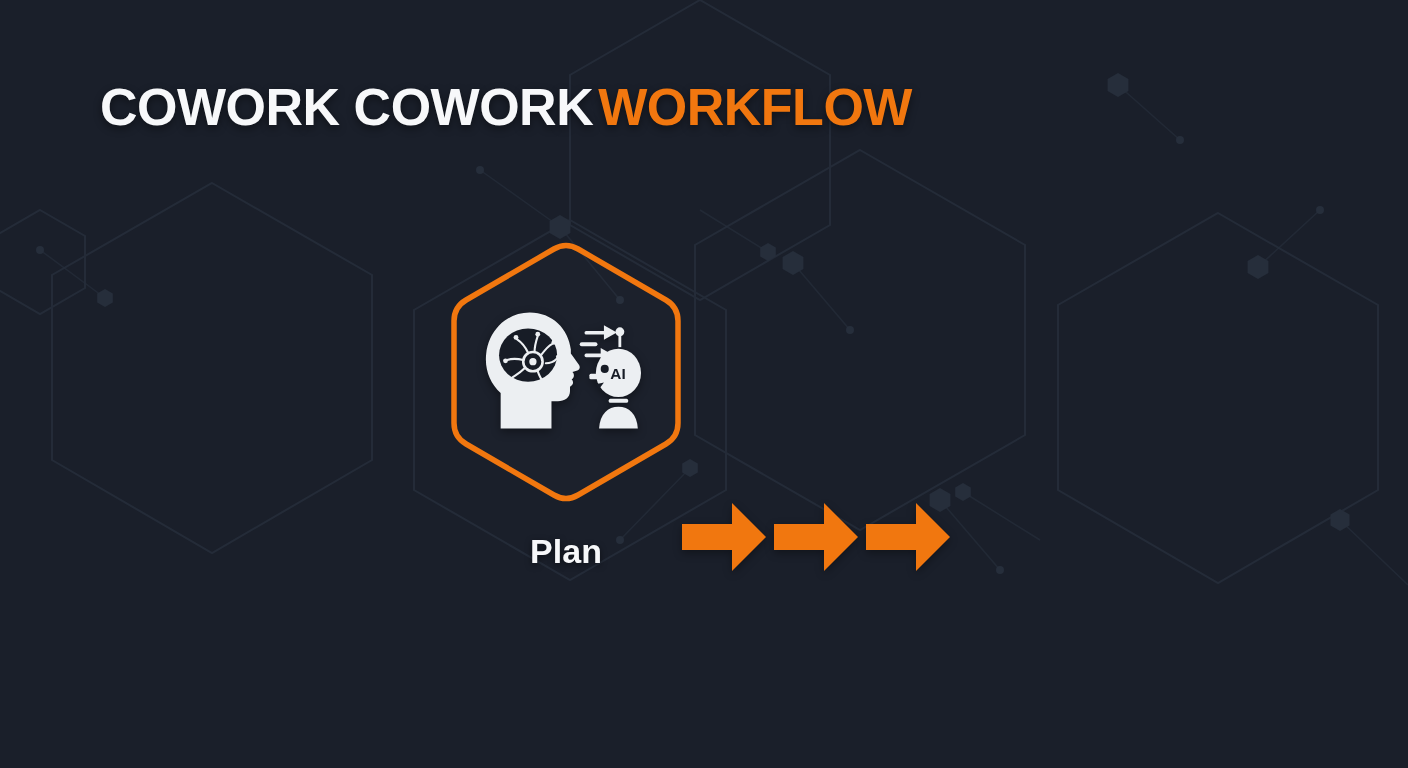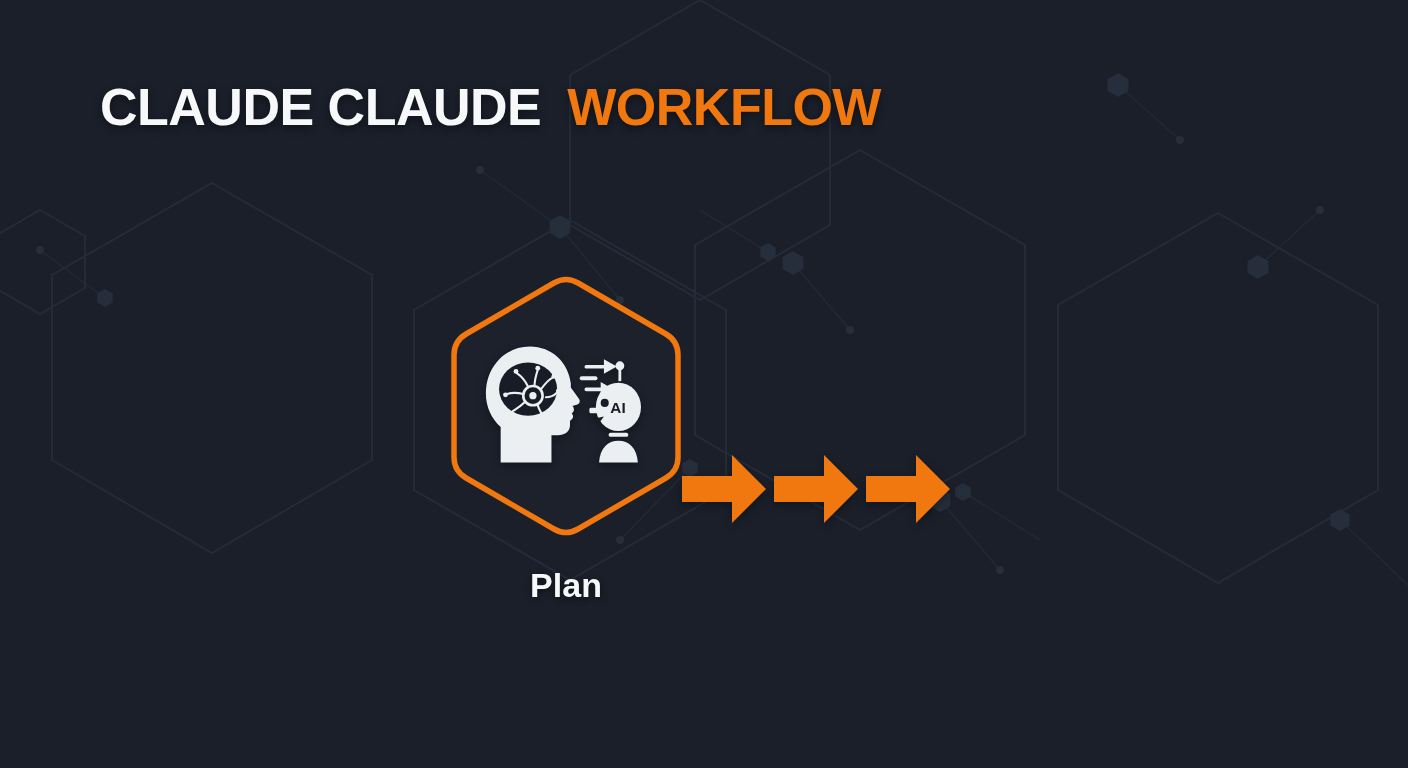--- a/index.html
+++ b/index.html
@@ -21,25 +21,25 @@
   .defs{position:absolute;width:0;height:0;overflow:hidden;}
   .bg-decor{position:absolute;left:0;top:0;width:1408px;height:768px;}
   .bg-decor *{vector-effect:non-scaling-stroke;}
 
   .title{
     position:absolute;left:100px;top:81px;
     font-size:52px;line-height:1;font-weight:700;letter-spacing:-0.5px;
     color:var(--label-white);white-space:nowrap;
     text-shadow:0 3px 8px rgba(0,0,0,.45);
   }
-  .title .accent{color:var(--accent-orange);margin-left:26px;}
+  .title .accent{color:var(--accent-orange);margin-left:5px;}
 
   .diagram{
-    position:absolute;top:276px;left:0;width:1408px;
-    display:flex;justify-content:center;align-items:center;
+    position:absolute;top:242px;left:0;width:1408px;
+    display:flex;justify-content:center;align-items:flex-end;
   }
   .stage{display:flex;flex-direction:column;align-items:center;width:224px;}
   .hex{position:relative;width:224px;height:260px;}
   .hex-border{position:absolute;left:-4px;top:-4px;width:232px;height:268px;}
   .hex-path{fill:rgba(255,255,255,0.012);stroke:var(--hex-border-gray);stroke-width:4;}
   .hex-path.highlight{stroke:var(--accent-orange);stroke-width:5.5;}
   .stage-icon{
     position:absolute;left:27px;top:68px;width:170px;height:121px;
     filter:drop-shadow(0 3px 5px rgba(0,0,0,.4));
   }
@@ -172,21 +172,21 @@
         <circle cx="620" cy="300" r="4"></circle>
       <circle cx="850" cy="330" r="4"></circle>
         <circle cx="1000" cy="570" r="4"></circle>
       <circle cx="1320" cy="210" r="4"></circle>
         <circle cx="40" cy="250" r="4"></circle>
       <circle cx="1180" cy="140" r="4"></circle>
         <circle cx="620" cy="540" r="4"></circle>
     </g>
   </svg>
 
-  <h1 class="title"><span>CLAUDE CLAUDE</span><span class="accent">WORKFLOW</span></h1>
+  <h1 class="title"><span>COWORK COWORK</span><span class="accent">WORKFLOW</span></h1>
 
   <div class="diagram">
 
     <div class="stage">
       <div class="hex">
         <svg class="hex-border" viewBox="-4 -4 232 268">
           <path class="hex-path highlight" d="M99.9 7 Q112 0 124.1 7 L211.9 58 Q224 65 224 79 L224 181 Q224 195 211.9 202 L124.1 253 Q112 260 99.9 253 L12.1 202 Q0 195 0 181 L0 79 Q0 65 12.1 58 Z"></path>
         </svg>
         <svg class="stage-icon" viewBox="0 0 210 150">
             <use href="#icon-collab"></use>

